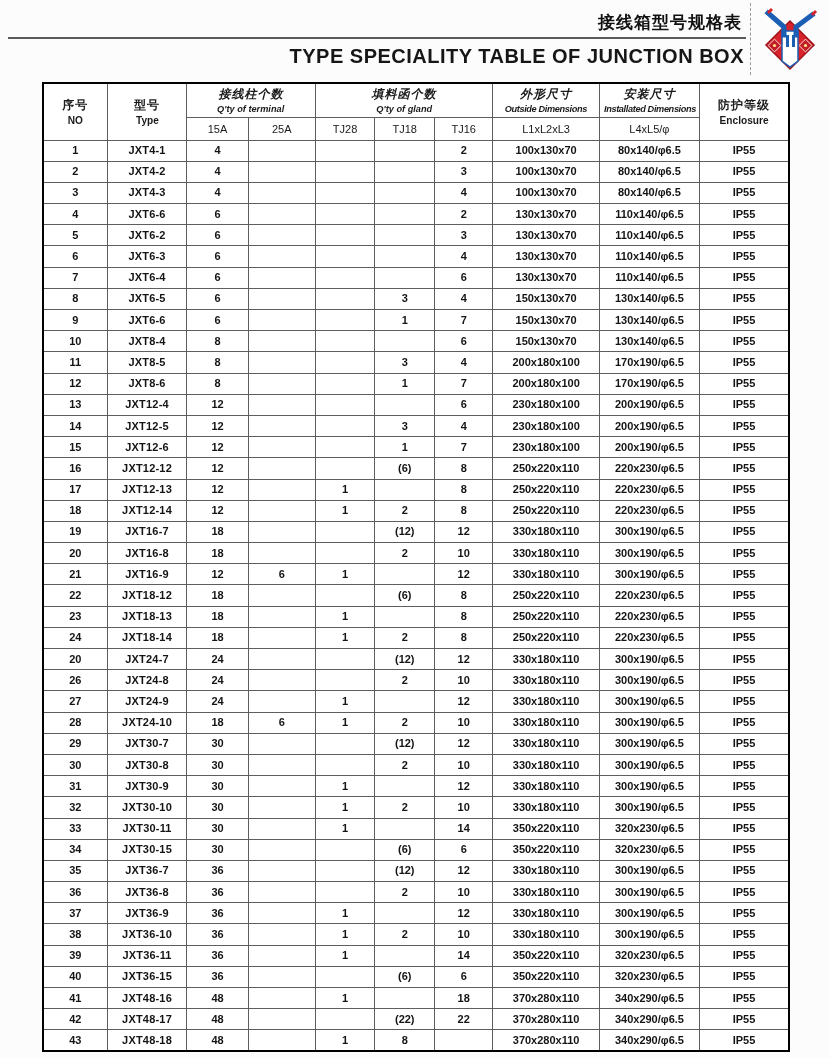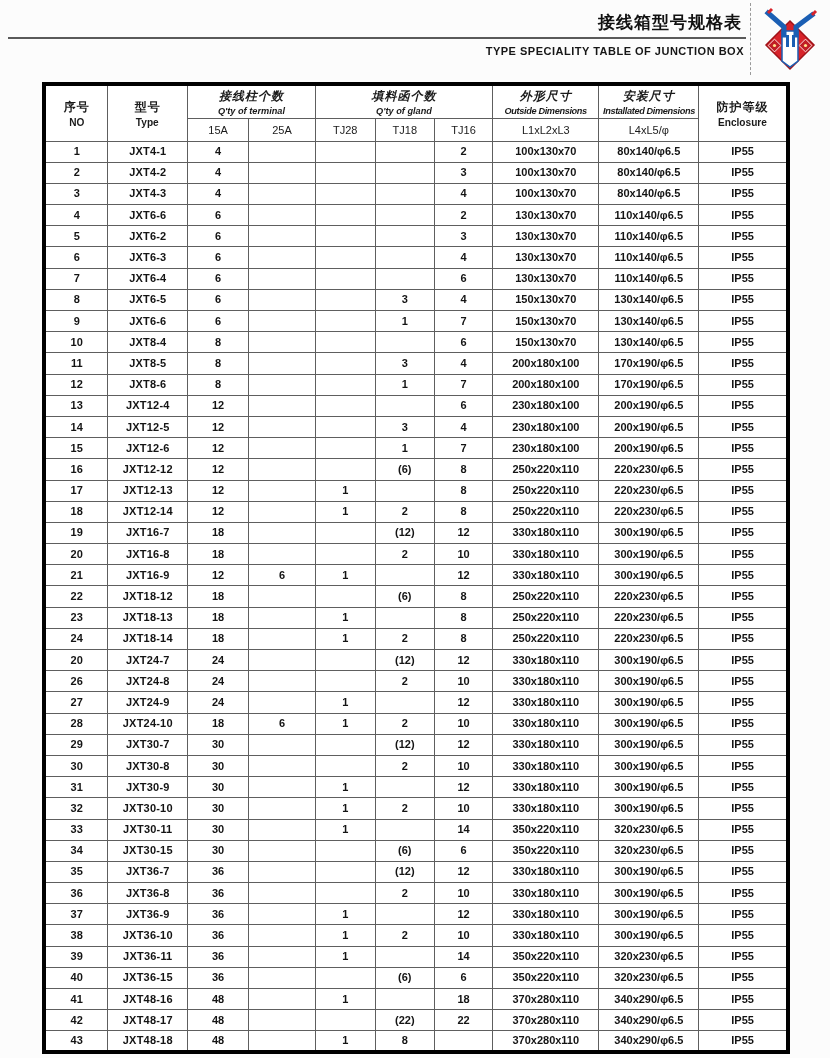--- a/index.html
+++ b/index.html
@@ -18,35 +18,35 @@
     position: absolute; top: 11px; right: 88px;
     font-size: 17px; font-weight: bold; letter-spacing: 1px;
     color: #111;
   }
   .rule {
     position: absolute; top: 37px; left: 8px; width: 738px; height: 2px;
     background: #5a5a5a;
   }
   .title-en {
     position: absolute; top: 45px; right: 86px;
-    font-size: 11px; font-weight: bold; letter-spacing: 0.5px;
+    font-size: 20px; font-weight: bold; letter-spacing: 0.5px;
     color: #161616; white-space: nowrap;
   }
   .dash-sep {
     position: absolute; top: 3px; left: 750px; height: 72px; width: 0;
     border-left: 1px dashed #9a9a9a;
   }
   .logo { position: absolute; top: 5px; left: 758px; width: 64px; height: 68px; }
 
   
   .spec-table-wrap { position: absolute; top: 82px; left: 42px; width: 748px; }
   table.spec {
     width: 748px; border-collapse: collapse; table-layout: fixed;
     background: #fff;
-    border: 4px solid #000000;
+    border: 2px solid #000000;
   }
   table.spec th, table.spec td {
     border: 1px solid #5e5e5e;
     text-align: center; vertical-align: middle;
     overflow: hidden; white-space: nowrap;
   }
   table.spec thead th { border-bottom-width: 1px; }
   col.c-no { width: 8.6%; }  col.c-type { width: 10.7%; }
   col.c-15a { width: 8.2%; } col.c-25a { width: 9.0%; }
   col.c-tj28 { width: 8.0%; } col.c-tj18 { width: 8.0%; } col.c-tj16 { width: 7.8%; }

